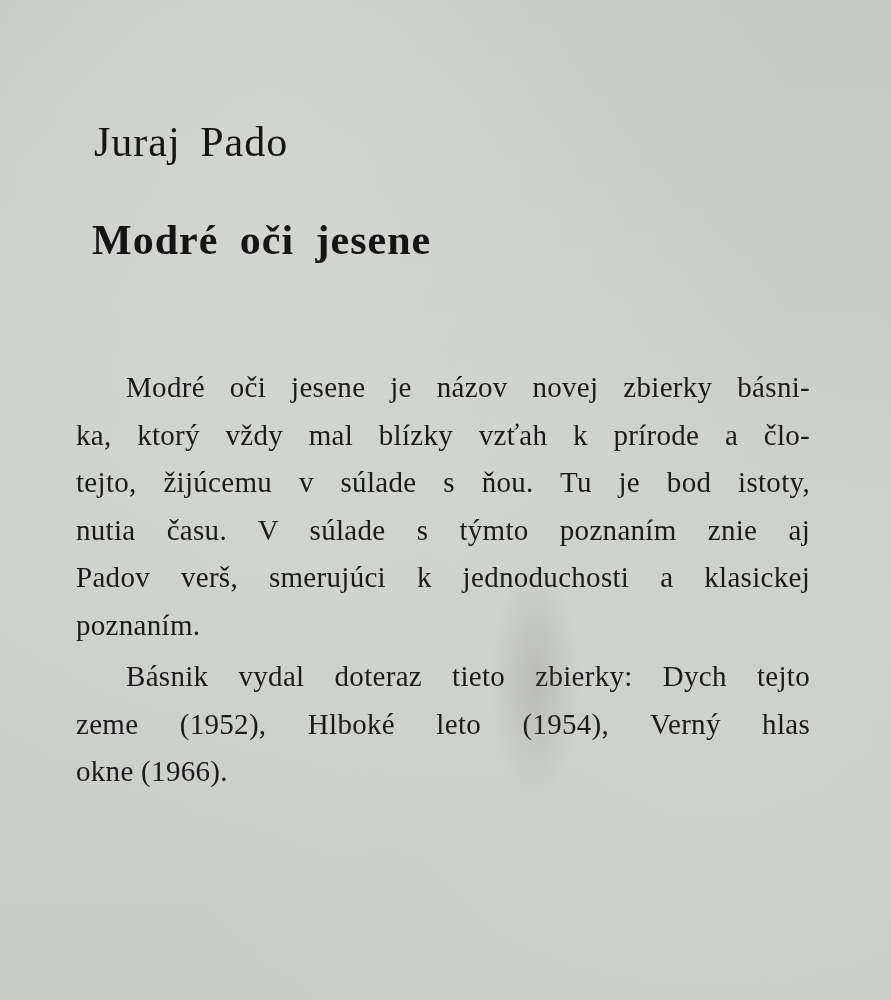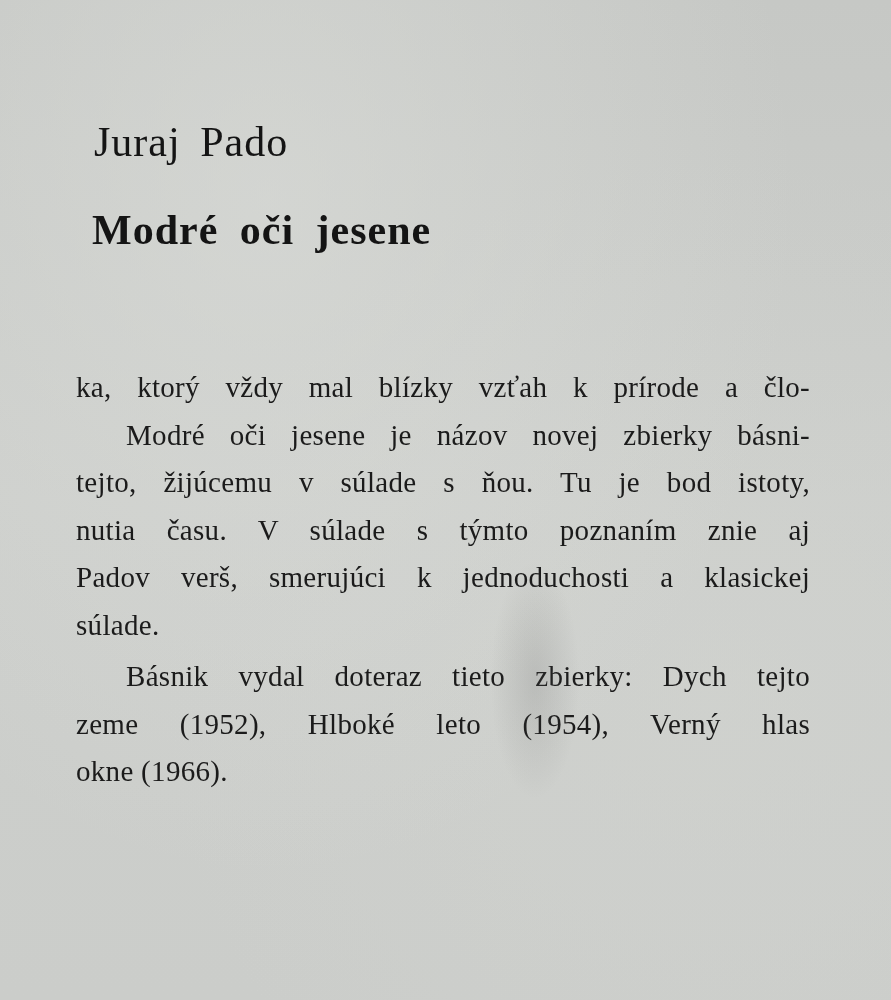--- a/index.html
+++ b/index.html
@@ -32,21 +32,21 @@
       font-size: 42px;
       font-weight: normal;
       letter-spacing: 1px;
       word-spacing: 8px;
       color: #141414;
       margin: 0;
     }
     .title {
       position: absolute;
       left: 92px;
-      top: 206px;
+      top: 216px;
       font-family: "Liberation Serif", "DejaVu Serif", serif;
       font-size: 42px;
       font-weight: bold;
       letter-spacing: 1px;
       word-spacing: 10px;
       color: #141414;
       margin: 0;
     }
     .body-text {
       position: absolute;
@@ -83,26 +83,26 @@
   </style>
 </head>
 <body>
 
 <div class="page">
   <h1 class="author">Juraj Pado</h1>
   <h2 class="title">Modré oči jesene</h2>
 
   <div class="body-text">
     <div>
+      <span class="line indent">Modré oči jesene je názov novej zbierky básni-</span>
       <span class="line">ka, ktorý vždy mal blízky vzťah k prírode a člo-</span>
-      <span class="line indent">Modré oči jesene je názov novej zbierky básni-</span>
       <span class="line">tejto, žijúcemu v súlade s ňou. Tu je bod istoty,</span>
       <span class="line">nutia času. V súlade s týmto poznaním znie aj</span>
       <span class="line">Padov verš, smerujúci k jednoduchosti a klasickej</span>
-      <span class="line last">súlade.</span>
+      <span class="line last">poznaním.</span>
     </div>
     <div style="height:4px"></div>
     <div>
       <span class="line indent">Básnik vydal doteraz tieto zbierky: Dych tejto</span>
       <span class="line">zeme (1952), Hlboké leto (1954), Verný hlas</span>
       <span class="line last">okne (1966).</span>
     </div>
   </div>
 
   <div class="smudge"></div>

